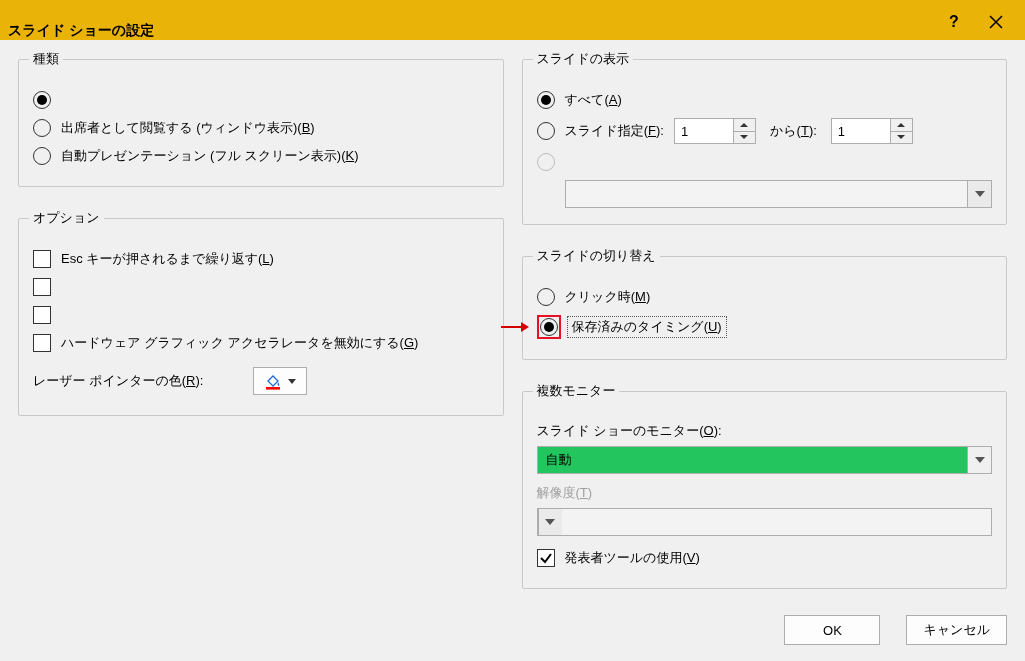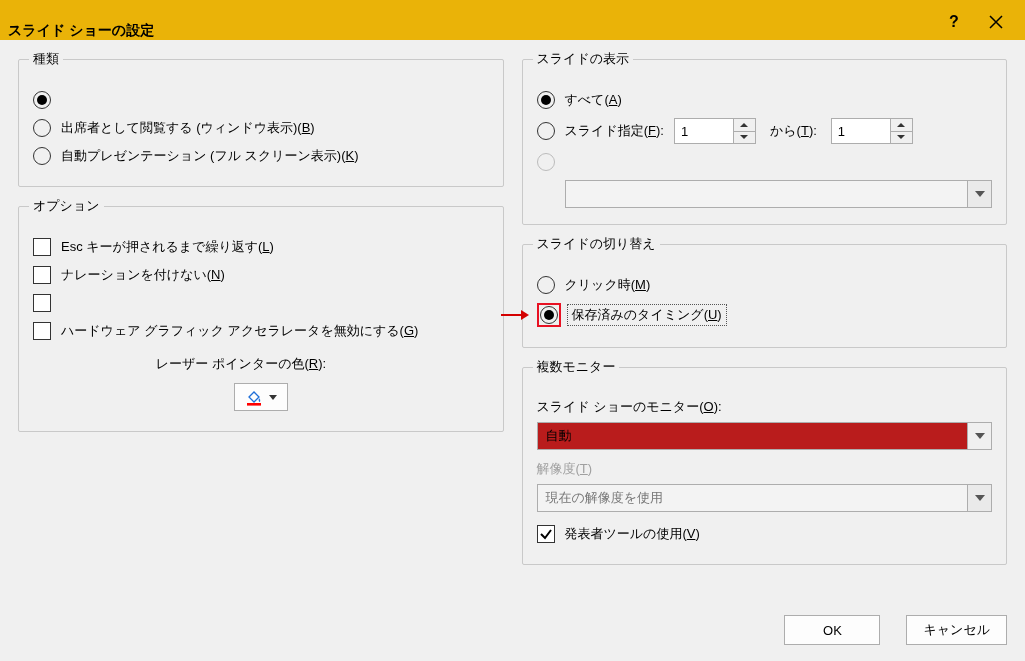--- a/index.html
+++ b/index.html
@@ -33,21 +33,21 @@
     justify-content: center;
     font-size: 18px;
   }
   .close-x svg { width:14px; height:14px; }
   .help-q { font-weight:600; font-size:16px; }
   .content {
     display: flex;
     padding: 10px 18px 0 18px;
     gap: 18px;
   }
-  .col { flex:1; display:flex; flex-direction:column; gap:10px; }
+  .col { flex:1; display:flex; flex-direction:column; gap:22px; }
   fieldset {
     border: 1px solid #c9c9c9;
     border-radius: 2px;
     padding: 18px 14px 16px 14px;
     margin: 0;
     position: relative;
   }
   legend {
     background: #f0f0f0;
     padding: 0 4px;
@@ -98,21 +98,21 @@
     border:none; width:58px; padding:0 6px; font-size:13px; outline:none; background:transparent;
   }
   .spinbox .spinbtns { display:flex; flex-direction:column; width:22px; border-left:1px solid #adadad;}
   .spinbox .spinbtns div {
     flex:1; display:flex; align-items:center; justify-content:center; background:#f0f0f0;
   }
   .spinbox .spinbtns div+div { border-top:1px solid #adadad;}
   .spin-tri-up {width:0;height:0;border-left:4px solid transparent;border-right:4px solid transparent;border-bottom:4px solid #333;}
   .spin-tri-down {width:0;height:0;border-left:4px solid transparent;border-right:4px solid transparent;border-top:4px solid #333;}
   .combo {
-    display:flex; border:1px solid #adadad; background:#b91c1c; height:28px; align-items:center;
+    display:flex; border:1px solid #adadad; background:#22c55e; height:28px; align-items:center;
   }
   .combo .combo-text { flex:1; padding:0 8px; }
   .combo .combo-arrow {
     width:24px; height:100%; border-left:1px solid #adadad; display:flex; align-items:center; justify-content:center;
     background:#f0f0f0;
   }
   .combo.disabled { background:#f3f3f3; color:#777; }
   .combo.disabled .combo-arrow { background:#eaeaea; }
   .combo-tri {width:0;height:0;border-left:5px solid transparent;border-right:5px solid transparent;border-top:6px solid #555;}
   .highlight-radio {
@@ -185,36 +185,33 @@
       <legend>オプション</legend>
 
       <div class="opt-row">
         <span class="checkbox"></span>
         <span>
           <span>Esc キーが押されるまで繰り返す(</span><span class="underline">L</span><span>)</span>
         </span>
       </div>
       <div class="opt-row">
         <span class="checkbox"></span>
-        <span>
-          <span>ナレーションを付けない(</span><span class="underline">N</span><span>)</span>
-        </span>
       </div>
       <div class="opt-row">
         <span class="checkbox"></span>
       </div>
       <div class="opt-row">
         <span class="checkbox"></span>
         <span>
           <span>ハードウェア グラフィック アクセラレータを無効にする(</span><span class="underline">G</span><span>)</span>
         </span>
       </div>
 
 
-      <div class="opt-row" style="margin-top:6px;flex-direction:column;">
+      <div class="opt-row" style="margin-top:6px;">
         <span style="min-width:210px;">
           <span>レーザー ポインターの色(</span><span class="underline">R</span><span>):</span>
         </span>
         <span class="color-btn">
           <span class="pour-icon">
             <svg viewBox="0 0 18 18">
                 <path d="M4 9 L9 4 L14 9 L9 14 Z" fill="none" stroke="#1f6fd8" stroke-width="1.3"></path>
                 <path d="M14 10 Q16 12 15 14 Q13 14 14 10 Z" fill="#1f6fd8"></path>
                 <rect x="2" y="15" width="14" height="2.6" fill="#ff0000"></rect>
               </svg>
@@ -320,21 +317,20 @@
               <span class="combo-tri"></span>
             </span>
         </div>
       </div>
 
       <div class="mon-block" style="margin-top:10px;">
         <div class="mon-label disabled-text">
           <span>解像度(</span><span class="underline">T</span><span>)</span>
         </div>
         <div class="combo disabled">
-          <span class="combo-text">現在の解像度を使用</span>
           <span class="combo-arrow">
               <span class="combo-tri"></span>
             </span>
         </div>
       </div>
 
       <div class="opt-row" style="margin-top:8px;">
         <span class="checkbox checked">
             <svg viewBox="0 0 14 14">
               <path d="M2 7 L6 11 L12 3" stroke="#000" stroke-width="2" fill="none"></path>

